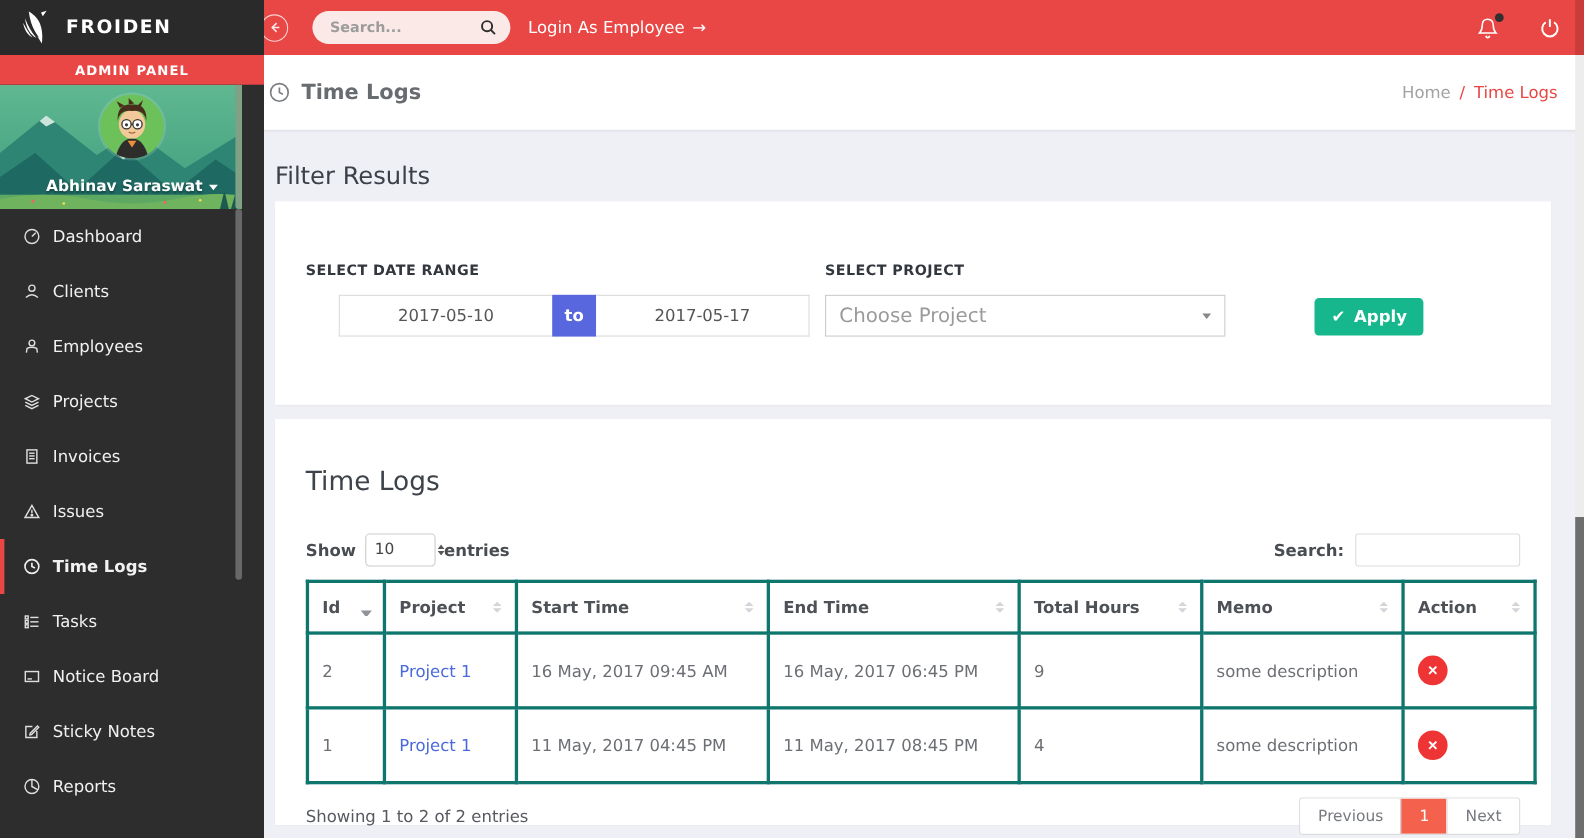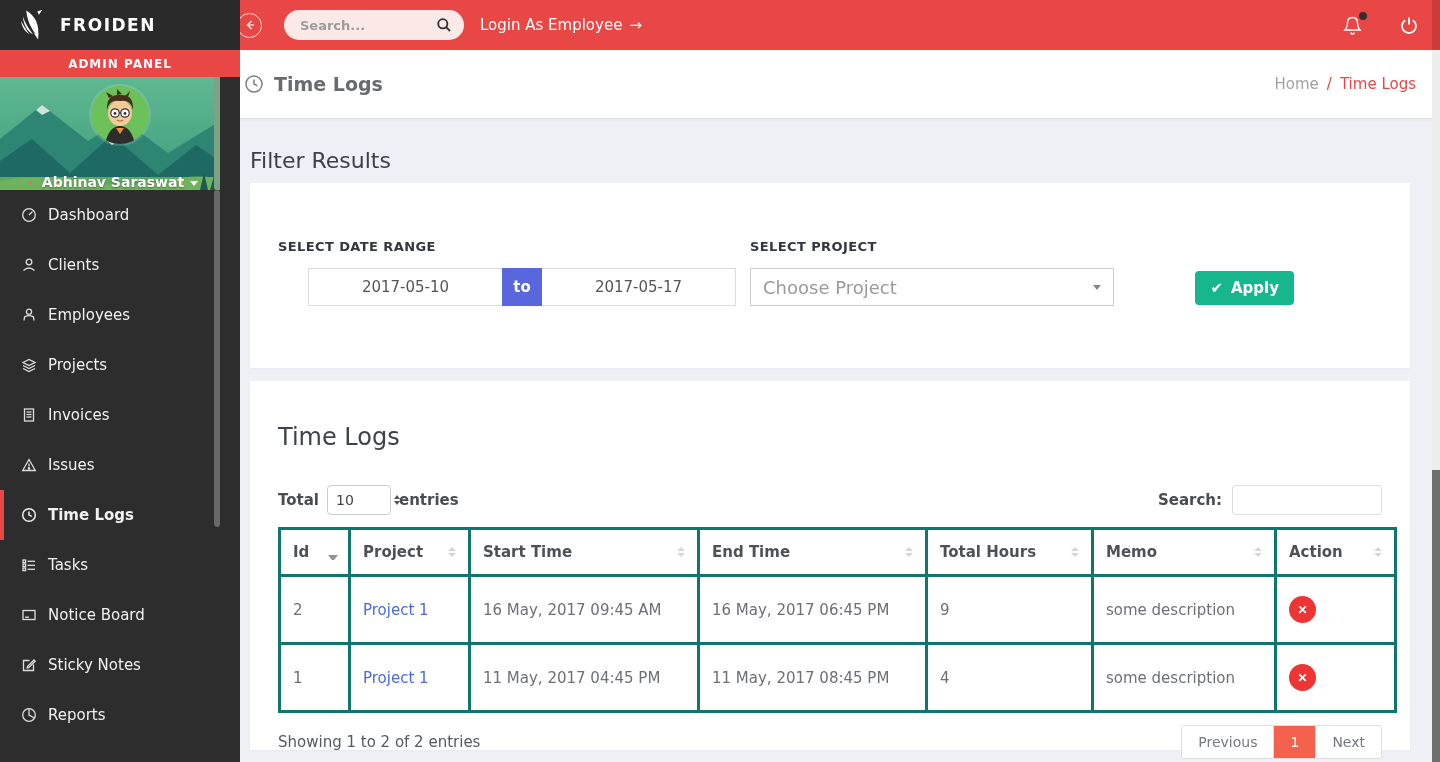--- a/index.html
+++ b/index.html
@@ -8,21 +8,21 @@
   .app { position:absolute; inset:0; width:1440px; height:762px; overflow:hidden; }
 
   
   .sidebar { position:absolute; left:0; top:0; width:240px; height:762px; background:#2e2d2d; z-index:5; }
   .logo-area { height:50px; display:flex; align-items:center; padding-left:16px; gap:10px; background:#2b2a2a; }
   .logo-area .brand-name { color:#fff; font-size:17px; font-weight:700; letter-spacing:1.5px; }
   .admin-strip { height:27px; background:#e94745; color:#fff; font-size:12px; font-weight:700; letter-spacing:1px; display:flex; align-items:center; justify-content:center; }
   .profile { position:relative; height:113px; overflow:hidden; }
   .profile svg.bg { position:absolute; inset:0; }
   .avatar-ring { position:absolute; left:50%; top:9px; transform:translateX(-50%); width:58px; height:58px; border-radius:50%; background:#6cc15a; overflow:hidden; box-shadow:0 0 0 2px rgba(255,255,255,0.15); }
-  .profile-name { position:absolute; left:0; right:0; bottom:0; text-align:center; color:#fff; font-size:14px; font-weight:600; text-shadow:0 1px 2px rgba(0,0,0,0.35); }
+  .profile-name { position:absolute; left:0; right:0; bottom:12px; text-align:center; color:#fff; font-size:14px; font-weight:600; text-shadow:0 1px 2px rgba(0,0,0,0.35); }
   .user-caret { display:inline-block; width:0; height:0; border-left:4px solid transparent; border-right:4px solid transparent; border-top:5px solid #fff; margin-left:6px; vertical-align:middle; }
   .nav { position:absolute; top:190px; left:0; right:0; }
   .nav-item { height:50px; display:flex; align-items:center; gap:11px; padding-left:20px; color:#f1f1f1; font-size:15px; cursor:pointer; }
   .nav-item .nicon { width:17px; height:17px; display:inline-flex; align-items:center; justify-content:center; opacity:.92; }
   .nav-item.active { border-left:4px solid #e94745; padding-left:16px; font-weight:700; }
   .sb-thumb-a { position:absolute; left:214px; top:77px; width:6px; height:113px; background:#7fa186; border-radius:3px; z-index:6; }
   .sb-thumb-b { position:absolute; left:214px; top:190px; width:6px; height:337px; background:#686868; border-radius:3px; z-index:6; }
 
   
   .topbar { position:absolute; left:220px; top:0; right:0; height:50px; background:#e94745; display:flex; align-items:center; z-index:4; }
@@ -354,21 +354,21 @@
           <span>✔</span>
           <span>Apply</span>
         </button>
       </div>
     </section>
 
     <section class="logs-card">
       <h3 class="logs-title">Time Logs</h3>
 
       <div class="controls-row">
-        <span class="ctrl-label">Total</span>
+        <span class="ctrl-label">Show</span>
         <div class="pagesize-select">
           <span class="pz-value">10</span>
           <span class="pz-arrows">
               <span class="a-up"></span>
               <span class="a-dn"></span>
             </span>
         </div>
         <span class="ctrl-label">entries</span>
         <div class="search-right">
           <span class="ctrl-label">Search:</span>

